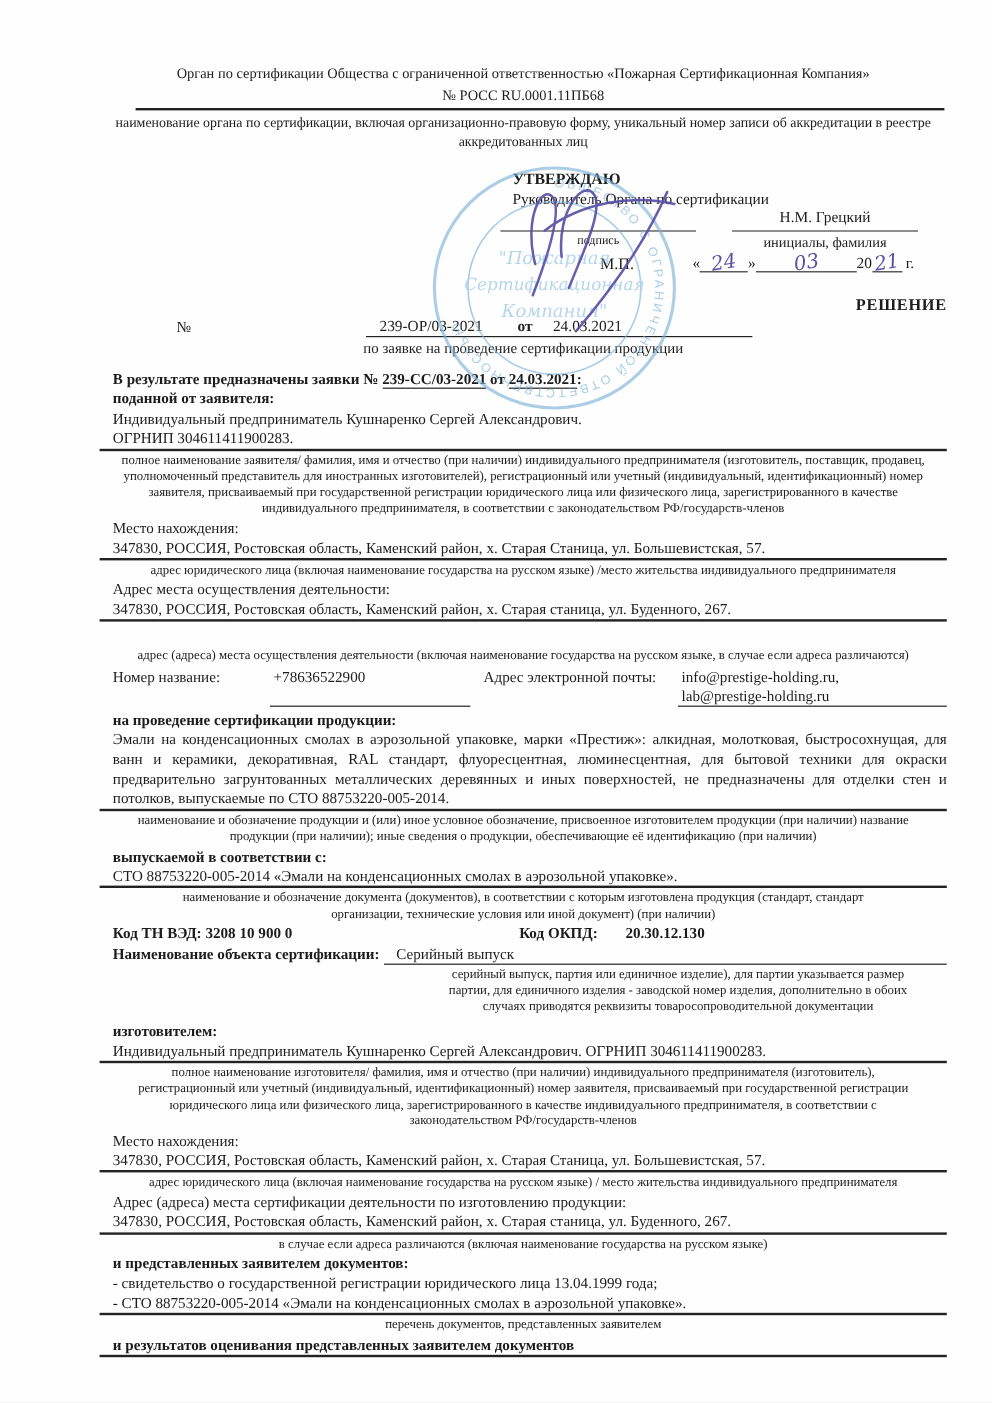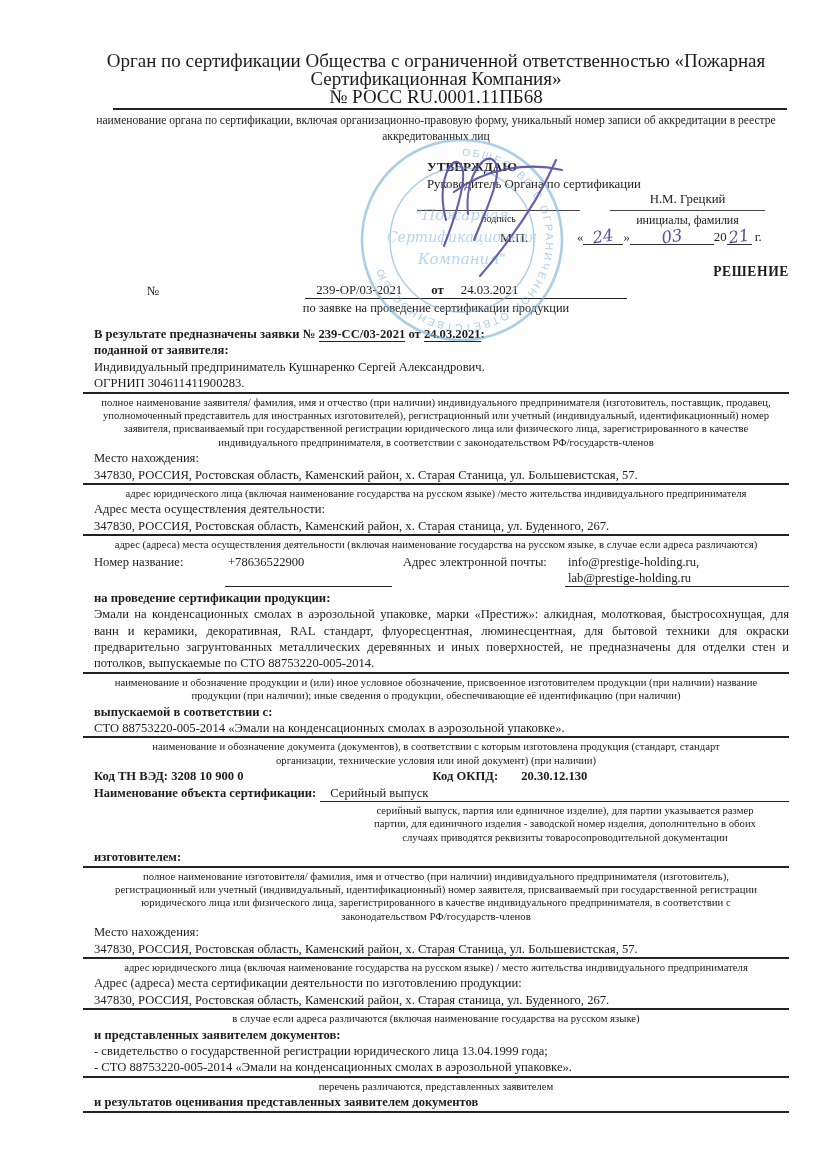--- a/index.html
+++ b/index.html
@@ -10,21 +10,21 @@
     font-family:"Liberation Serif", serif; color:#1c1c1c;
   }
   .content { position:relative; padding:52px 38px 0 83px; }
   .bold { font-weight:bold; }
   .body-text { font-size:12.6px; line-height:16.4px; }
   .caption { font-size:10.7px; line-height:13.4px; text-align:center; color:#222; }
   .caption .cap-inner { display:inline-block; }
   .rule { border-top:2px solid #222; height:0; }
 
   
-  .org-header { font-size:19px; line-height:18px; text-align:center; }
+  .org-header { font-size:12px; line-height:18px; text-align:center; }
   .header-rule { border-top:2px solid #222; margin:2px 2px 3px 30px; }
   .header-caption { font-size:11.6px; line-height:16px; text-align:center; padding:0 10px; }
 
   
   .approval { position:relative; height:104px; margin-top:13px; font-size:12.8px; }
   .appr-title { position:absolute; left:344px; top:1px; font-weight:bold; font-size:13.2px; }
   .appr-sub { position:absolute; left:344px; top:19px; }
   .sig-underline { position:absolute; left:334px; top:52px; width:163px; border-top:1.4px solid #444; }
   .sig-caption { position:absolute; left:334px; top:55px; width:163px; text-align:center; font-size:10px; }
   .appr-name { position:absolute; left:527px; top:34px; width:155px; text-align:center; }
@@ -150,21 +150,21 @@
       <div class="caption cap-pad"><span class="cap-inner" style="max-width:700px;">полное наименование заявителя/ фамилия, имя и отчество (при наличии) индивидуального предпринимателя (изготовитель, поставщик, продавец, уполномоченный представитель для иностранных изготовителей), регистрационный или учетный (индивидуальный, идентификационный) номер заявителя, присваиваемый при государственной регистрации юридического лица или физического лица, зарегистрированного в качестве индивидуального предпринимателя, в соответствии с законодательством РФ/государств-членов</span></div>
 
       <div class="row">Место нахождения:</div>
       <div class="row">347830, РОССИЯ, Ростовская область, Каменский район, х. Старая Станица, ул. Большевистская, 57.</div>
       <div class="rule"></div>
       <div class="caption cap-pad"><span class="cap-inner">адрес юридического лица (включая наименование государства на русском языке) /место жительства индивидуального предпринимателя</span></div>
 
       <div class="row">Адрес места осуществления деятельности:</div>
       <div class="row">347830, РОССИЯ, Ростовская область, Каменский район, х. Старая станица, ул. Буденного, 267.</div>
       <div class="rule"></div>
-      <div class="caption cap-pad"><span class="cap-inner" style="max-width:672px;">адрес (адреса) места осуществления деятельности (включая наименование государства на русском языке, в случае если адреса различаются)</span></div>
+      <div class="caption cap-pad"><span class="cap-inner" style="max-width:672px;margin-top:20px;">адрес (адреса) места осуществления деятельности (включая наименование государства на русском языке, в случае если адреса различаются)</span></div>
 
       <div class="phone-row">
         <div class="phone-label">Номер название:</div>
         <div class="phone-block">+78636522900</div>
         <div class="email-label">Адрес электронной почты:</div>
         <div class="email-block">
           <div>info@prestige-holding.ru,</div>
           <div>lab@prestige-holding.ru</div>
         </div>
       </div>
@@ -185,37 +185,38 @@
         <span class="okpd-value">20.30.12.130</span>
       </div>
 
       <div class="object-row row">
         <span class="bold">Наименование объекта сертификации:</span>
         <span class="object-value-block">Серийный выпуск</span>
       </div>
       <div class="caption cap-pad cap-object"><span class="cap-inner">серийный выпуск, партия или единичное изделие), для партии указывается размер партии, для единичного изделия - заводской номер изделия, дополнительно в обоих случаях приводятся реквизиты товаросопроводительной документации</span></div>
 
       <div class="row bold" style="margin-top:4px;">изготовителем:</div>
+      <div class="row">Индивидуальный предприниматель Кушнаренко Сергей Александрович. ОГРНИП 304611411900283.</div>
       <div class="rule"></div>
       <div class="caption cap-pad"><span class="cap-inner" style="max-width:660px;">полное наименование изготовителя/ фамилия, имя и отчество (при наличии) индивидуального предпринимателя (изготовитель), регистрационный или учетный (индивидуальный, идентификационный) номер заявителя, присваиваемый при государственной регистрации юридического лица или физического лица, зарегистрированного в качестве индивидуального предпринимателя, в соответствии с законодательством РФ/государств-членов</span></div>
 
       <div class="row">Место нахождения:</div>
       <div class="row">347830, РОССИЯ, Ростовская область, Каменский район, х. Старая Станица, ул. Большевистская, 57.</div>
       <div class="rule"></div>
       <div class="caption cap-pad"><span class="cap-inner">адрес юридического лица (включая наименование государства на русском языке) / место жительства индивидуального предпринимателя</span></div>
 
       <div class="row">Адрес (адреса) места сертификации деятельности по изготовлению продукции:</div>
       <div class="row">347830, РОССИЯ, Ростовская область, Каменский район, х. Старая станица, ул. Буденного, 267.</div>
       <div class="rule"></div>
       <div class="caption cap-pad"><span class="cap-inner">в случае если адреса различаются (включая наименование государства на русском языке)</span></div>
 
       <div class="row bold">и представленных заявителем документов:</div>
       <div class="row">- свидетельство о государственной регистрации юридического лица 13.04.1999 года;</div>
       <div class="row">- СТО 88753220-005-2014 «Эмали на конденсационных смолах в аэрозольной упаковке».</div>
       <div class="rule"></div>
-      <div class="caption cap-pad"><span class="cap-inner">перечень различаются, представленных заявителем</span></div>
+      <div class="caption cap-pad"><span class="cap-inner">перечень документов, представленных заявителем</span></div>
 
       <div class="row bold">и результатов оценивания представленных заявителем документов</div>
       <div class="rule"></div>
 
     </div>
   </div>
 </div>
 
 </body></html>

